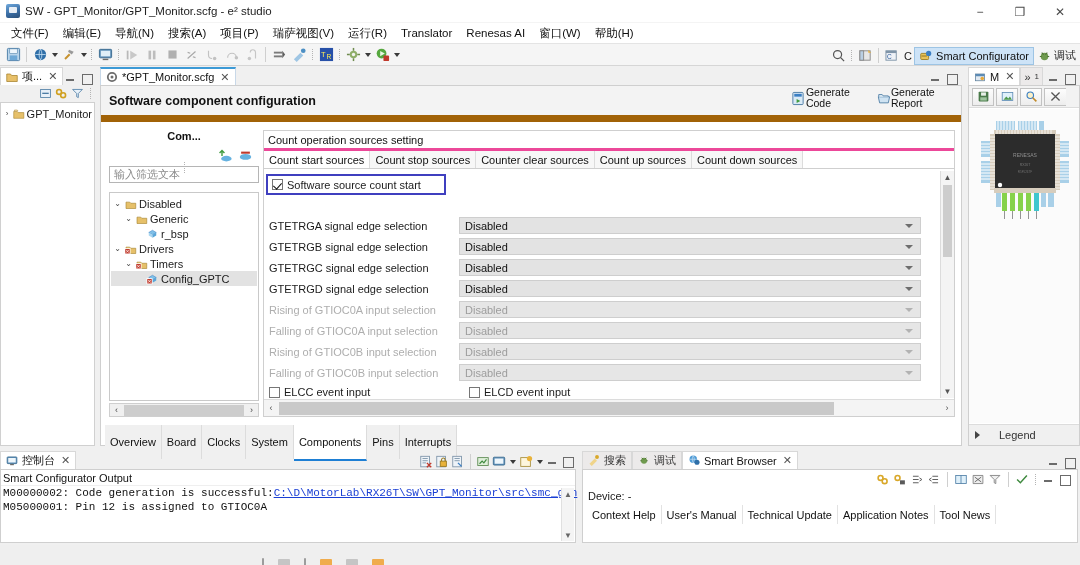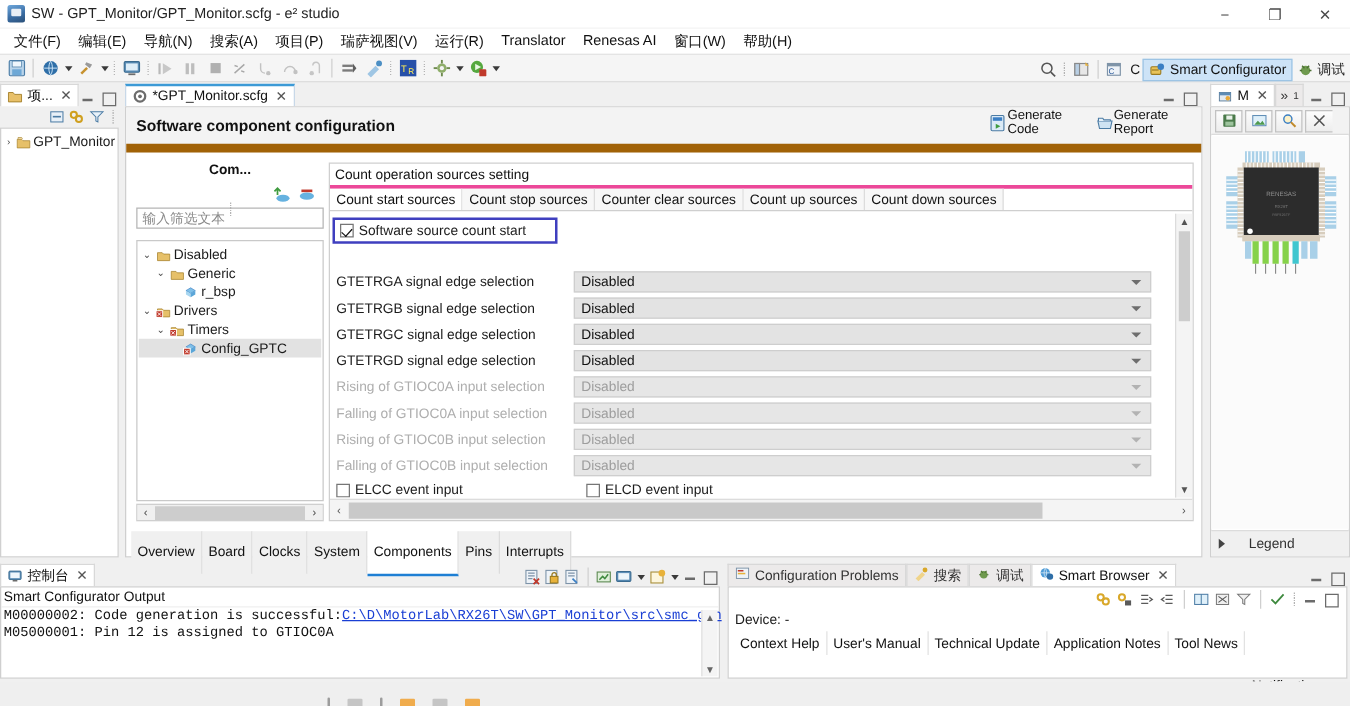--- a/index.html
+++ b/index.html
@@ -863,28 +863,20 @@
           <div class="u">▲</div>
           <div class="d">▼</div>
         </div>
       </div>
     </div>
 
     <div class="smartb">
       <div class="viewtabbar" id="sbtabbar">
           <div class="viewtab inactive">
             <span><svg width="12" height="12" viewBox="0 0 16 16">
-                <rect x="1.5" y="2" width="13" height="11" fill="#eef3f8" stroke="#7d93a8"></rect>
-                <rect x="3" y="4" width="6" height="1.6" fill="#c0392b"></rect>
-                <rect x="3" y="7" width="8" height="1.6" fill="#e8b23a"></rect>
-              </svg></span>
-            <span>Configuration Problems</span>
-          </div>
-          <div class="viewtab inactive">
-            <span><svg width="12" height="12" viewBox="0 0 16 16">
                 <path d="M2 13l7-7 3 3-7 7z" fill="#f0d48a"></path>
                 <circle cx="12" cy="4" r="2.6" fill="#d9a82a"></circle>
               </svg></span>
             <span>搜索</span>
           </div>
           <div class="viewtab inactive">
             <span><svg width="12" height="12" viewBox="0 0 16 16">
                 <circle cx="8" cy="9" r="4" fill="#6f9a4e"></circle>
                 <path d="M3 9h2M11 9h2M5 5l2 2M11 5L9 7" stroke="#4d7035" stroke-width="1.2"></path>
               </svg></span>

